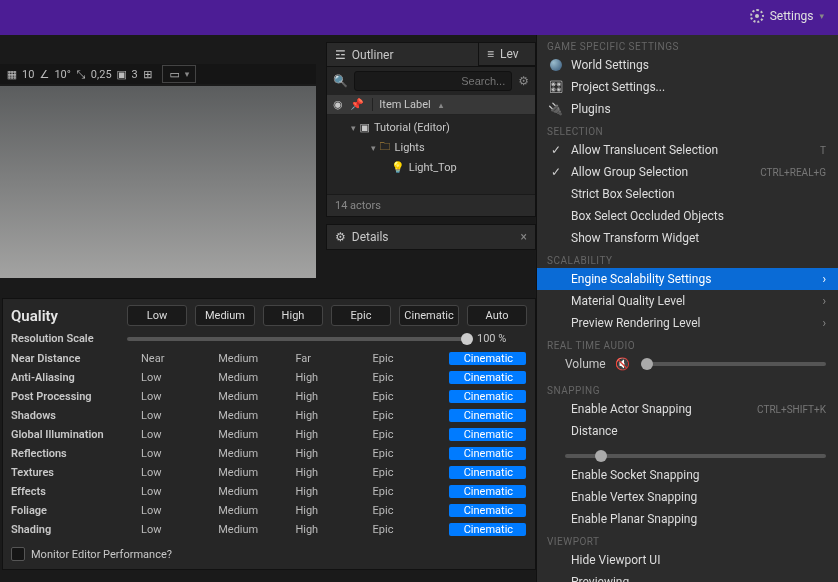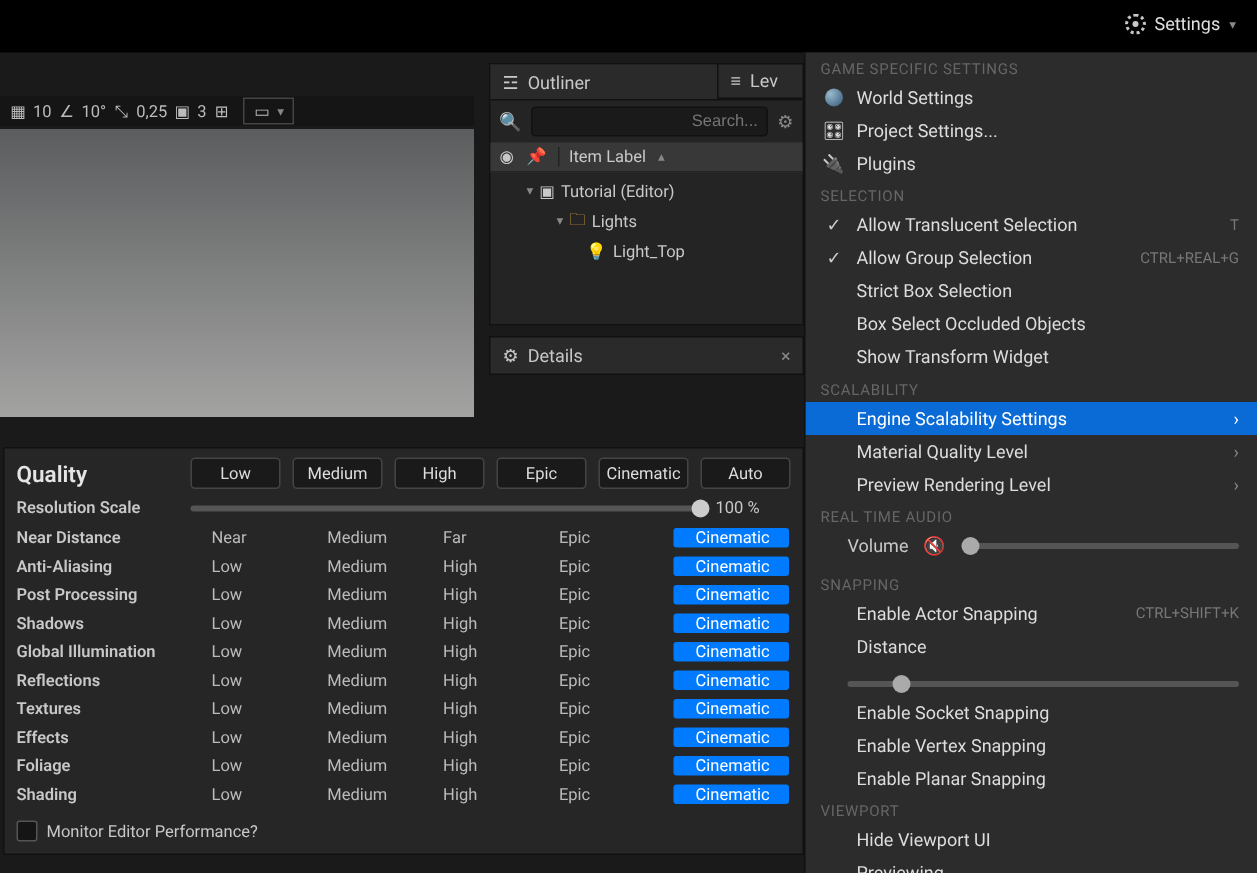--- a/index.html
+++ b/index.html
@@ -11,21 +11,21 @@
     color: #c8c8c8;
     overflow: hidden;
     position: relative;
   }
 
   
   .topbar {
     position: absolute;
     top: 0; left: 0; right: 0;
     height: 35px;
-    background: #000000;
+    background: #4c1d95;
   }
   .settings-btn {
     position: absolute;
     right: 6px; top: 6px;
     display: flex; align-items: center; gap: 6px;
     padding: 3px 8px;
     color: #e0e0e0;
     cursor: pointer;
   }
   .gear {
@@ -341,20 +341,21 @@
     <div class="tree-row lvl2">
       <span class="chev">▾</span>
       <span class="folder-icon">🗀</span>
       <span>Lights</span>
     </div>
     <div class="tree-row lvl3">
       <span class="bulb-icon">💡</span>
       <span>Light_Top</span>
     </div>
   </div>
+  <div class="footer">14 actors</div>
 </div>
 
 <div class="lev-tab">
   <span>≡</span>
   <span>Lev</span>
 </div>
 
 <div class="details">
   <span>⚙</span>
   <span>Details</span>

